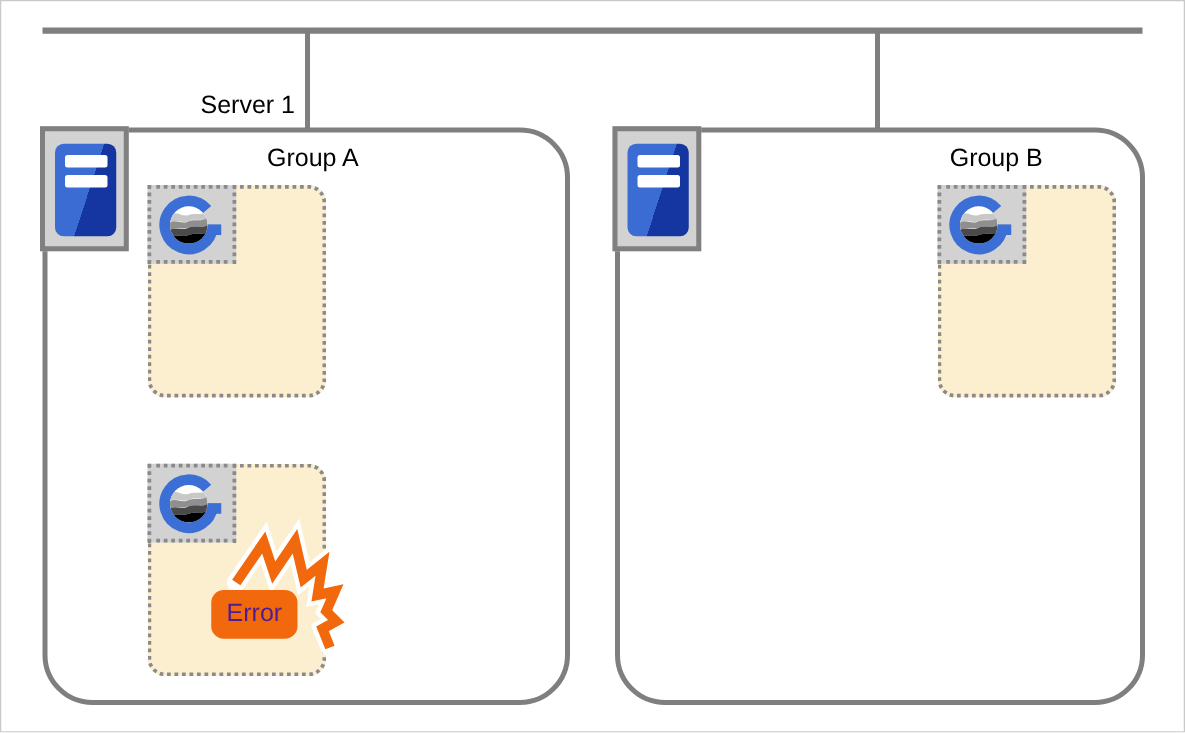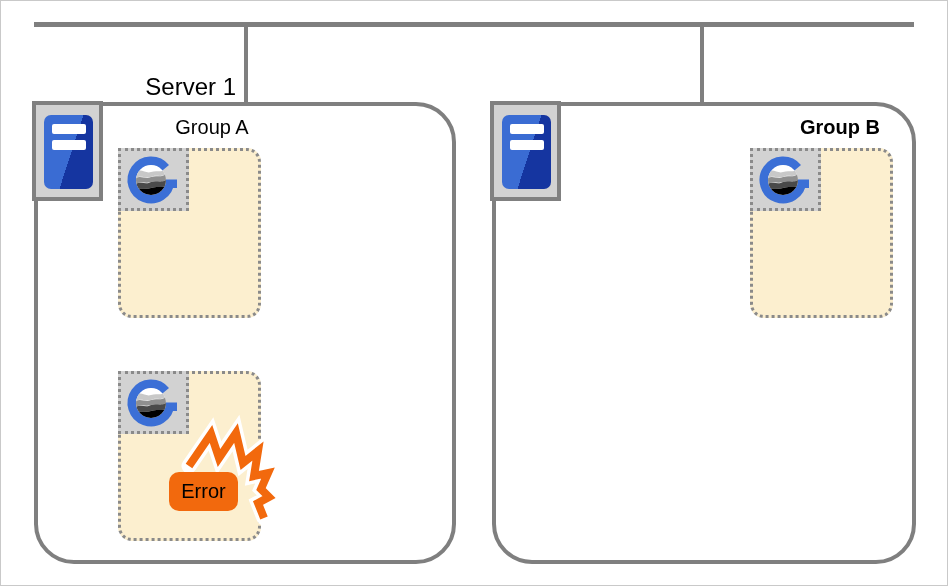--- a/index.html
+++ b/index.html
@@ -10,61 +10,61 @@
   }
   .abs{position:absolute;box-sizing:border-box;}
 
   
   .bus{left:33px;top:21px;width:880px;height:5px;background:#7f7f7f;}
   .connector{width:4px;height:79px;top:24px;background:#7f7f7f;}
   .conn-s1{left:243px;}
   .conn-s2{left:699px;}
 
   
-  .server-label{top:72px;width:140px;font-size:24px;text-align:right;white-space:nowrap;}
+  .server-label{top:72px;width:140px;font-size:20px;text-align:right;white-space:nowrap;}
   .s1-label{left:95px;}
   .s2-label{left:548px;}
 
   
   .server-box{top:101px;height:462px;background:#ffffff;border:4px solid #7f7f7f;border-radius:40px;}
   .s1-box{left:33px;width:422px;}
   .s2-box{left:491px;width:424px;}
 
   
   .server-icon{width:71px;height:100px;top:100px;background:#d2d2d2;border:4px solid #808080;z-index:3;}
   .s1-icon{left:31px;}
   .s2-icon{left:489px;}
   .tower{position:absolute;left:8px;top:10px;width:49px;height:74px;border-radius:7px;
          background:linear-gradient(108deg,#3a6cd3 54%,#1535a0 54%);}
   .tower-bar{position:absolute;left:8px;width:34px;height:10px;background:#ffffff;border-radius:2px;}
   .bar1{top:9px;} .bar2{top:25px;}
 
   
   .group-label{width:150px;font-size:20px;text-align:center;white-space:nowrap;z-index:2;}
-  .ga-label{left:136px;top:115px;}
+  .ga-label{left:136px;top:115px;text-align:right;}
   .gc-label{left:137px;top:338px;}
-  .gb-label{left:764px;top:115px;font-weight:bold;}
+  .gb-label{left:721px;top:115px;}
 
   
   .group-area{width:143px;height:170px;background:#fcefcf;border:3px dotted #8a8a8a;border-radius:14px;z-index:1;}
   .ga-area{left:117px;top:147px;}
   .gc-area{left:117px;top:370px;}
   .gb-area{left:749px;top:147px;}
 
   
   .group-icon{width:71px;height:63px;background:#d2d2d2;border:3px dotted #8a8a8a;z-index:2;
               display:flex;align-items:center;justify-content:center;}
   .ga-icon{left:117px;top:147px;}
   .gc-icon{left:117px;top:370px;}
   .gb-icon{left:749px;top:147px;}
 
   
   .burst{left:175px;top:422px;width:110px;height:105px;z-index:4;overflow:visible;}
   .error-badge{left:168px;top:471px;width:69px;height:39px;background:#f2690d;border-radius:10px;
-               color:#000000;font-size:20px;text-align:center;line-height:39px;z-index:5;}
+               color:#4c1d95;font-size:20px;text-align:center;line-height:39px;z-index:5;}
 </style>
 </head>
 <body>
 
 <div class="canvas">
 
   <svg width="0" height="0" style="position:absolute" aria-hidden="true">
     <defs>
       <g id="glogo">
         <path d="M 41.56 15.79 A 19 19 0 1 0 45.93 29.66" fill="none" stroke="#3b6fd6" stroke-width="9"></path>

